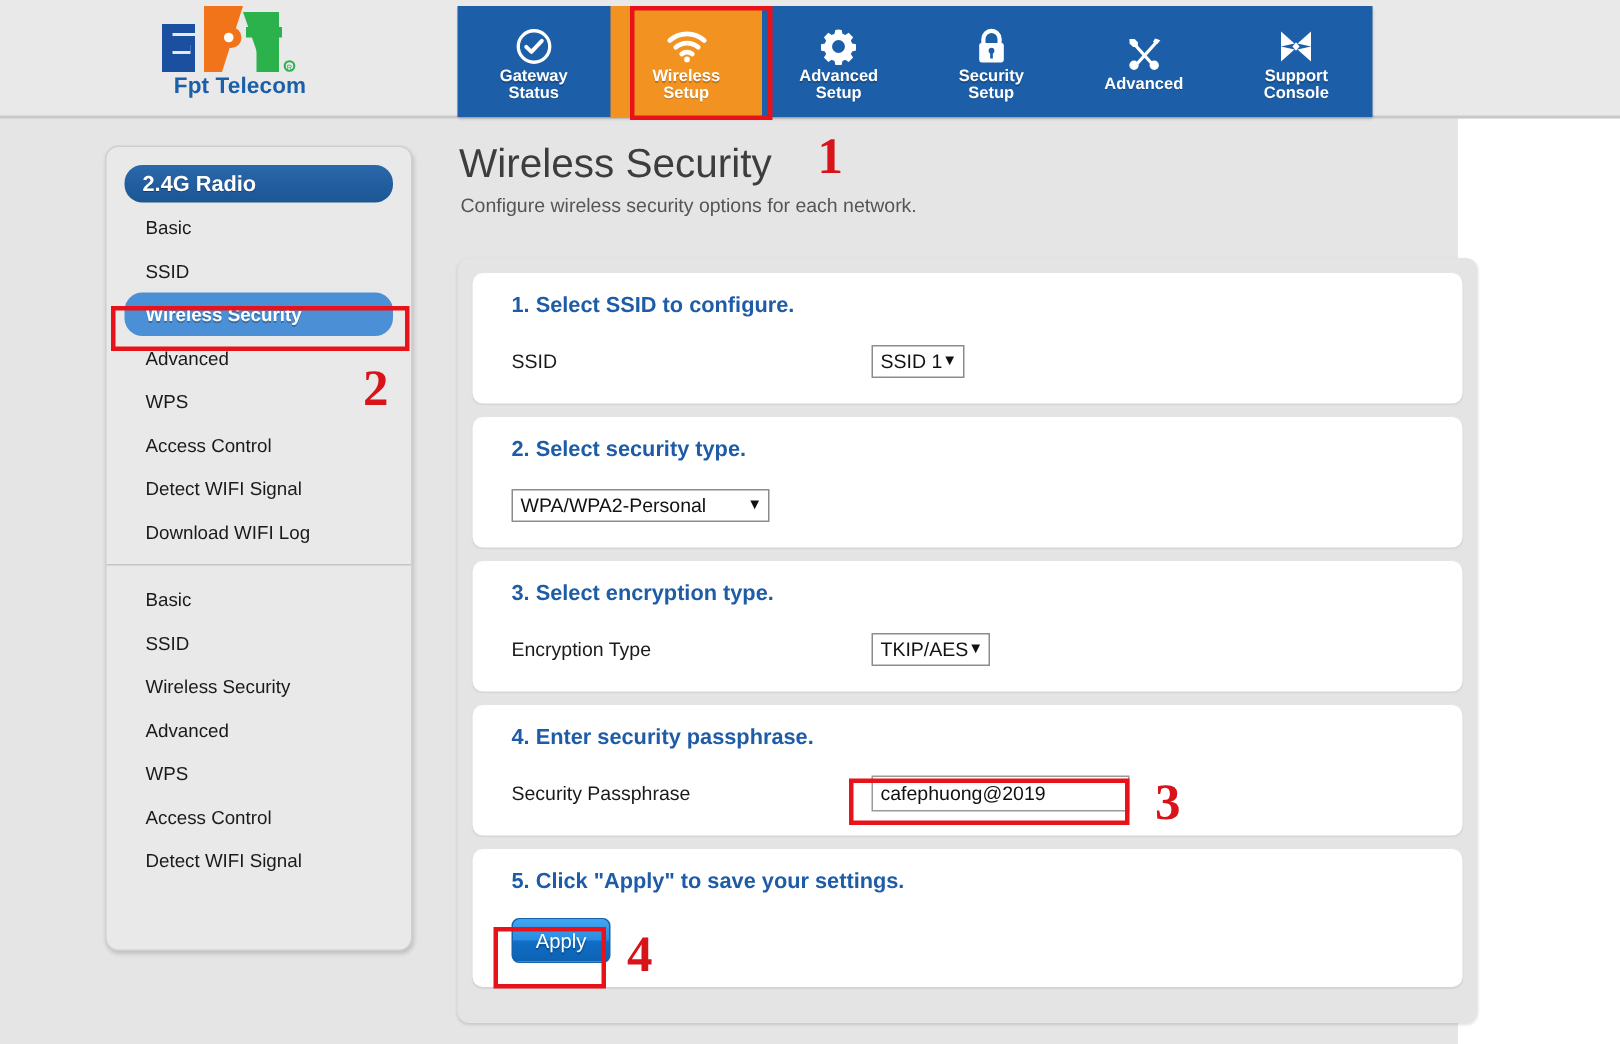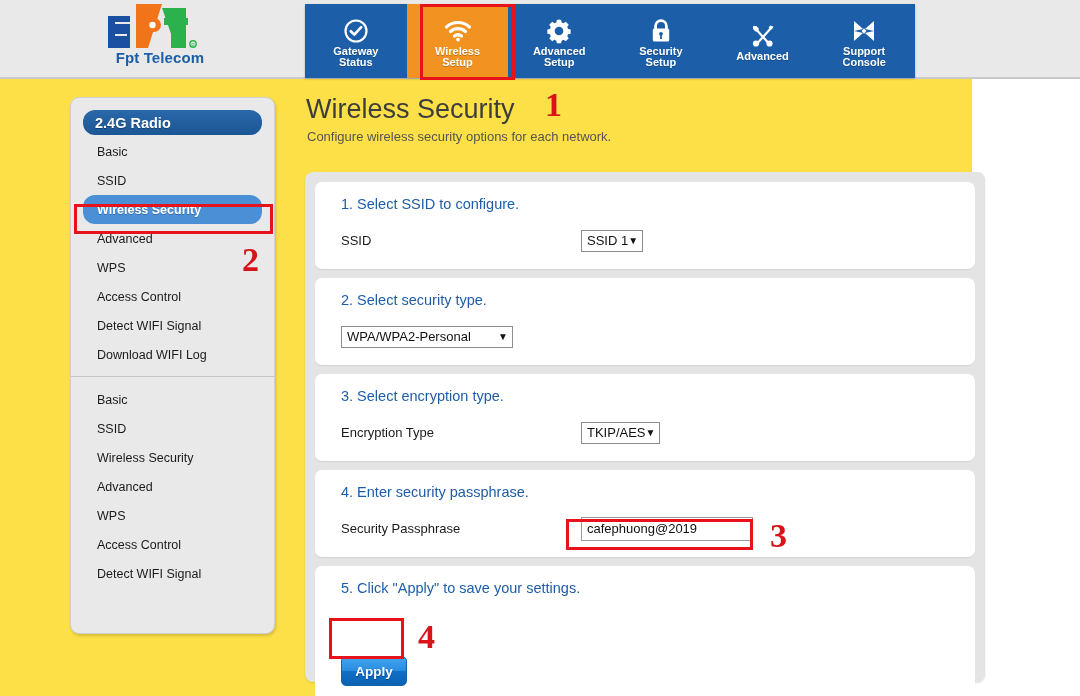--- a/index.html
+++ b/index.html
@@ -3,21 +3,21 @@
 <meta charset="utf-8">
 <style>
   * { box-sizing: border-box; }
   html, body {
     margin: 0; padding: 0;
     width: 1080px; height: 696px;
     background: #ffffff;
     font-family: "Liberation Sans", sans-serif;
     overflow: hidden;
   }
-  #page { position: relative; width: 972px; height: 696px; background:#fde047; }
+  #page { position: relative; width: 972px; height: 696px; background:#e5e5e5; }
 
   
   .header-band {
     position: absolute; left:0; top:0; width:1080px; height:79px;
     background:#e9e9e9;
     border-bottom:2px solid #c9c9c9;
   }
   .logo-wrap {
     position:absolute; left:85px; top:2px; width:150px; height:74px;
     display:flex; flex-direction:column; align-items:center; justify-content:flex-start;
@@ -95,43 +95,42 @@
     position:absolute; left:305px; top:172px; width:680px; height:510px;
     background:#e4e4e4; border-radius:8px; padding:10px;
     box-shadow:0 1px 2px rgba(0,0,0,.12);
   }
   .card {
     background:#ffffff; border-radius:7px; margin-bottom:9px;
     padding:14px 26px 16px 26px; position:relative;
     box-shadow:0 1px 1px rgba(0,0,0,.07);
   }
   .card-title {
-    color:#1f5ca8; font-size:14.5px; font-weight:400; margin-bottom:16px;
+    color:#1f5ca8; font-size:14.5px; font-weight:700; margin-bottom:16px;
   }
   .field-row { display:flex; align-items:center; min-height:25px; }
   .field-label { width:240px; font-size:13px; color:#1a1a1a; }
   .fake-select {
     display:inline-flex; align-items:center; justify-content:space-between;
     border:1px solid #8c8c8c; background:#fff; height:22px;
     font-size:13px; color:#111; padding:0 4px 0 5px; 
     cursor:pointer;
   }
   .fake-select .caret { font-size:10px; line-height:1; color:#111; }
   .text-input {
     border:1px solid #9a9a9a; background:#fff; height:24px; width:172px;
     font-size:13px; color:#111; padding:0 5px;
     font-family:"Liberation Sans", sans-serif;
   }
   .apply-btn {
     display:inline-flex; align-items:center; justify-content:center;
     width:66px; height:30px; border-radius:5px; border:1px solid #1364ad;
     background:linear-gradient(#41a6f0 0%, #2a8ce0 48%, #0f6ec6 52%, #0d62b4 100%);
-    color:#fff; font-size:13.5px; font-weight:700; cursor:pointer;
+    color:#fff; font-size:13.5px; font-weight:400; cursor:pointer;
     text-shadow:0 1px 1px rgba(0,0,0,.35);
-    margin-top:44px;
   }
 </style>
 </head>
 <body>
 
 <div id="page">
 
   <div class="header-band">
     <div class="logo-wrap">
       <div class="fpt-mark">

